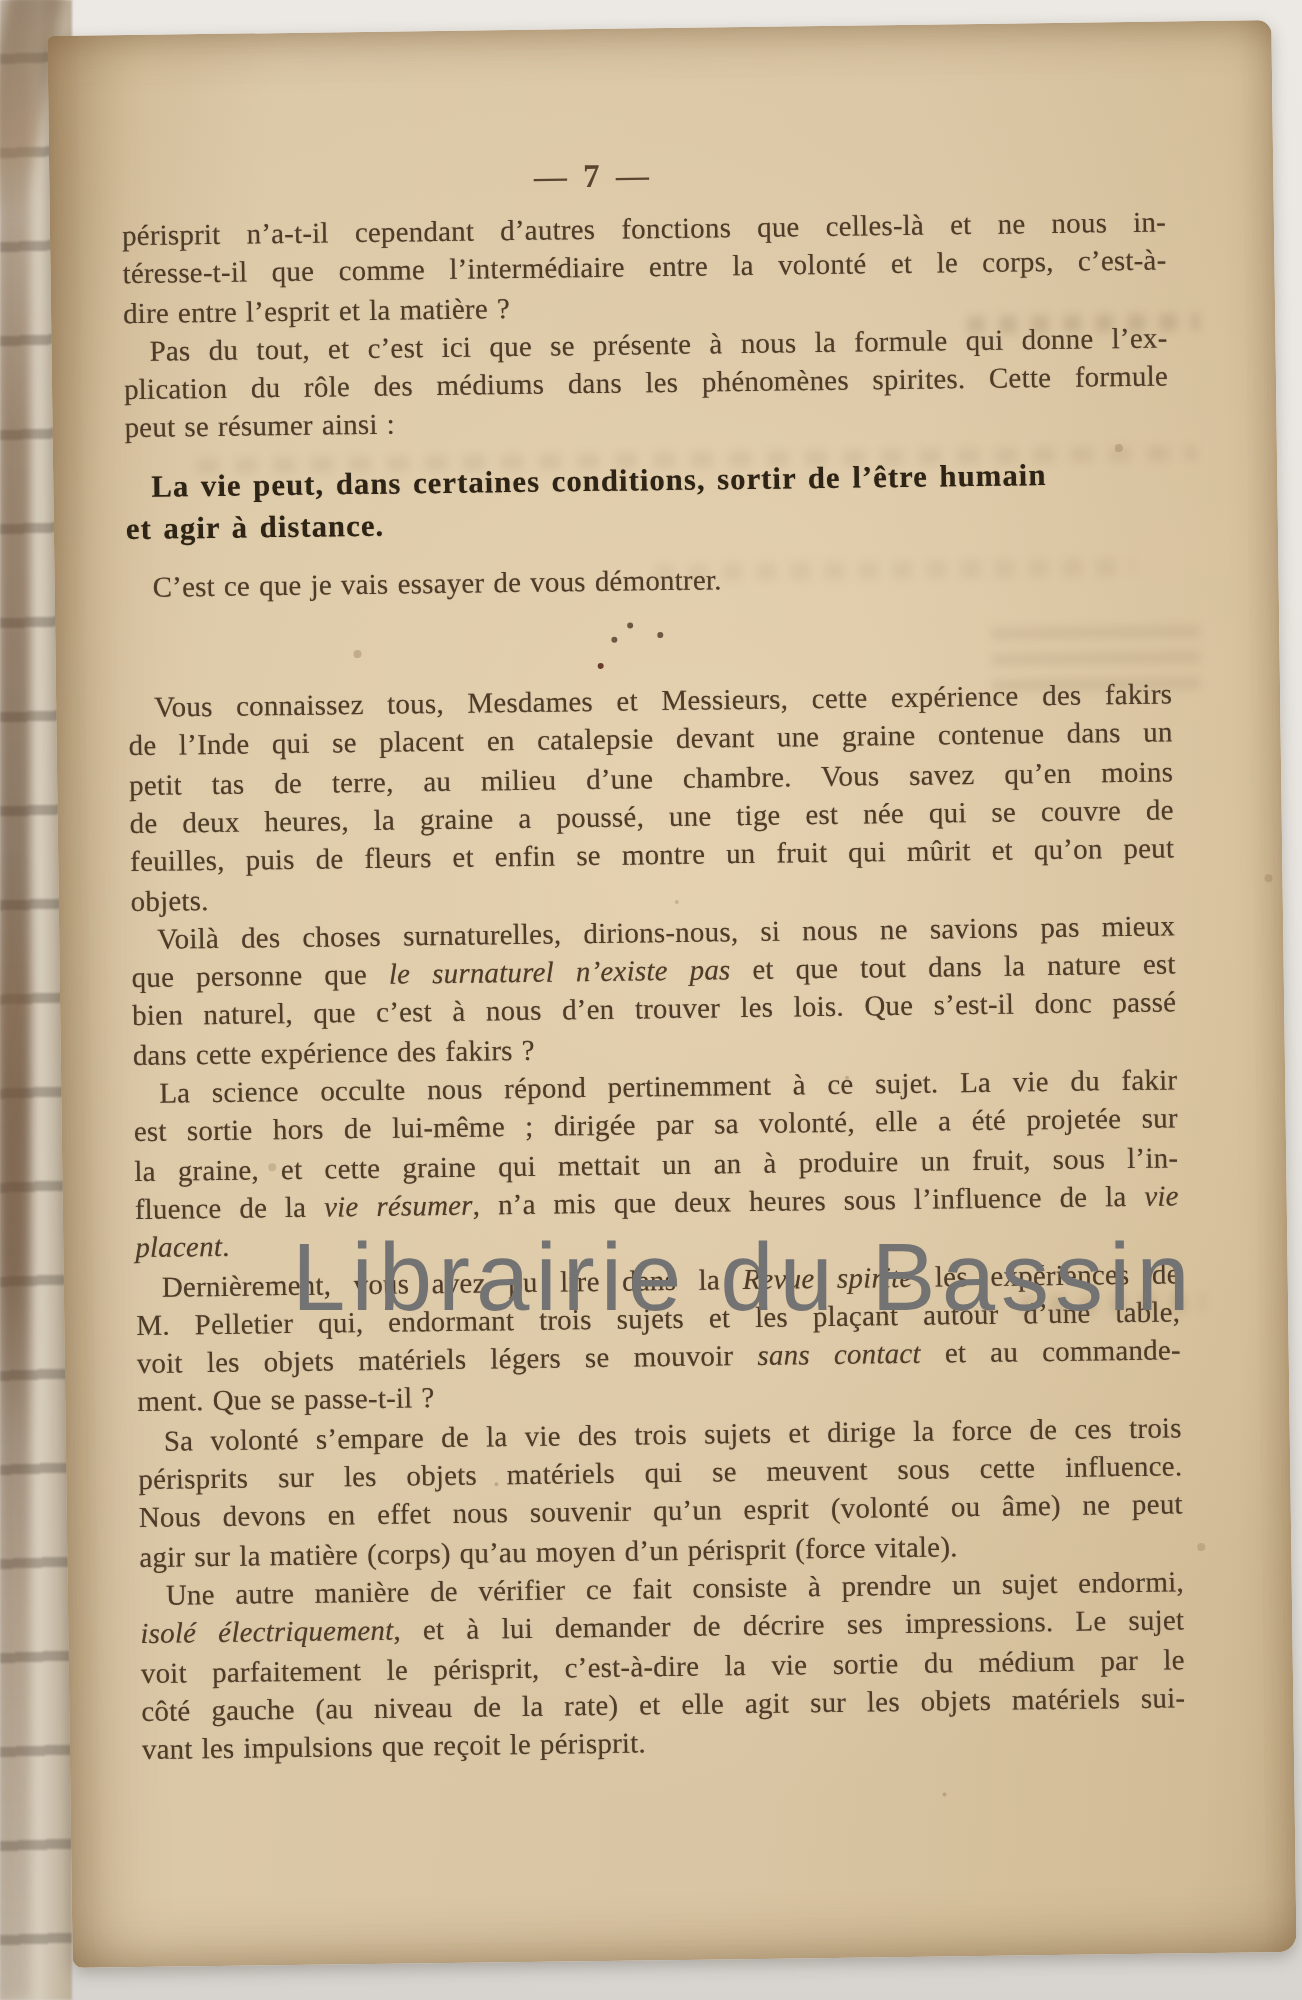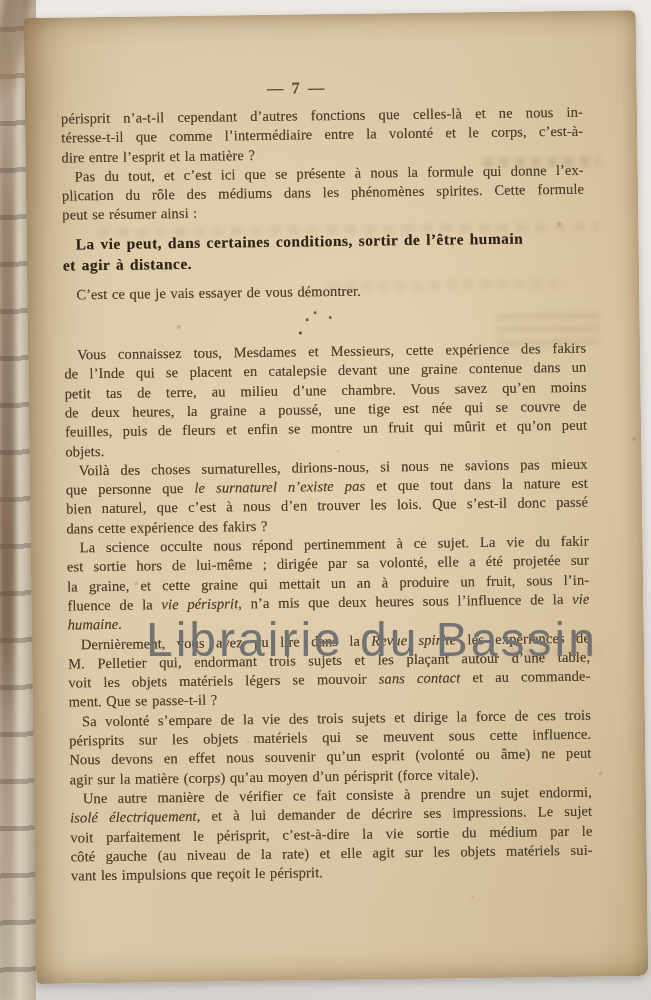--- a/index.html
+++ b/index.html
@@ -164,22 +164,22 @@
         <div class="para indent">
           <div class="line"><span>Voilà des choses surnaturelles, dirions-nous, si nous ne savions pas mieux</span></div>
           <div class="line"><span>que personne que </span><span class="i">le surnaturel n’existe pas</span><span> et que tout dans la nature est</span></div>
           <div class="line"><span>bien naturel, que c’est à nous d’en trouver les lois. Que s’est-il donc passé</span></div>
           <div class="line last"><span>dans cette expérience des fakirs ?</span></div>
         </div>
         <div class="para indent">
           <div class="line"><span>La science occulte nous répond pertinemment à ce sujet. La vie du fakir</span></div>
           <div class="line"><span>est sortie hors de lui-même ; dirigée par sa volonté, elle a été projetée sur</span></div>
           <div class="line"><span>la graine, et cette graine qui mettait un an à produire un fruit, sous l’in-</span></div>
-          <div class="line"><span>fluence de la </span><span class="i">vie périsprit</span><span>, n’a mis que deux heures sous l’influence de la </span><span class="i">vie</span></div>
-          <div class="line last"><span class="i">humaine</span><span>.</span></div>
+          <div class="line"><span>fluence de la </span><span class="i">vie résumer</span><span>, n’a mis que deux heures sous l’influence de la </span><span class="i">vie</span></div>
+          <div class="line last"><span class="i">placent</span><span>.</span></div>
         </div>
         <div class="para indent">
           <div class="line"><span>Dernièrement, vous avez pu lire dans la </span><span class="i">Revue spirite</span><span> les expériences de</span></div>
           <div class="line"><span>M. Pelletier qui, endormant trois sujets et les plaçant autour d’une table,</span></div>
           <div class="line"><span>voit les objets matériels légers se mouvoir </span><span class="i">sans contact</span><span> et au commande-</span></div>
           <div class="line last"><span>ment. Que se passe-t-il ?</span></div>
         </div>
         <div class="para indent">
           <div class="line"><span>Sa volonté s’empare de la vie des trois sujets et dirige la force de ces trois</span></div>
           <div class="line"><span>périsprits sur les objets matériels qui se meuvent sous cette influence.</span></div>

